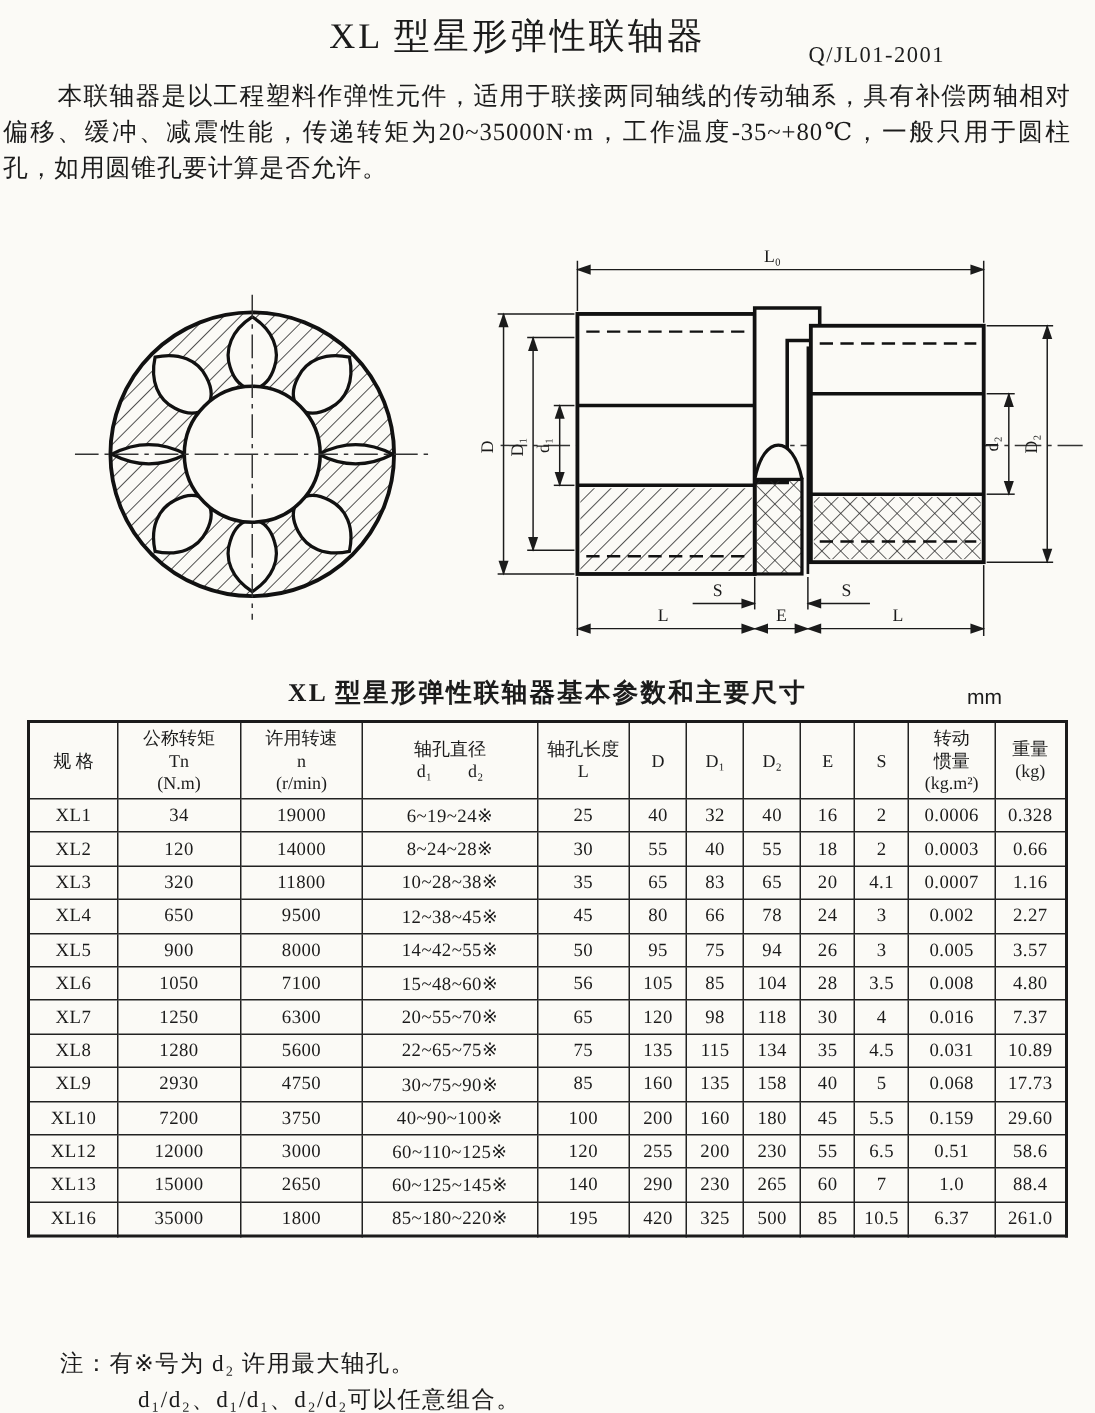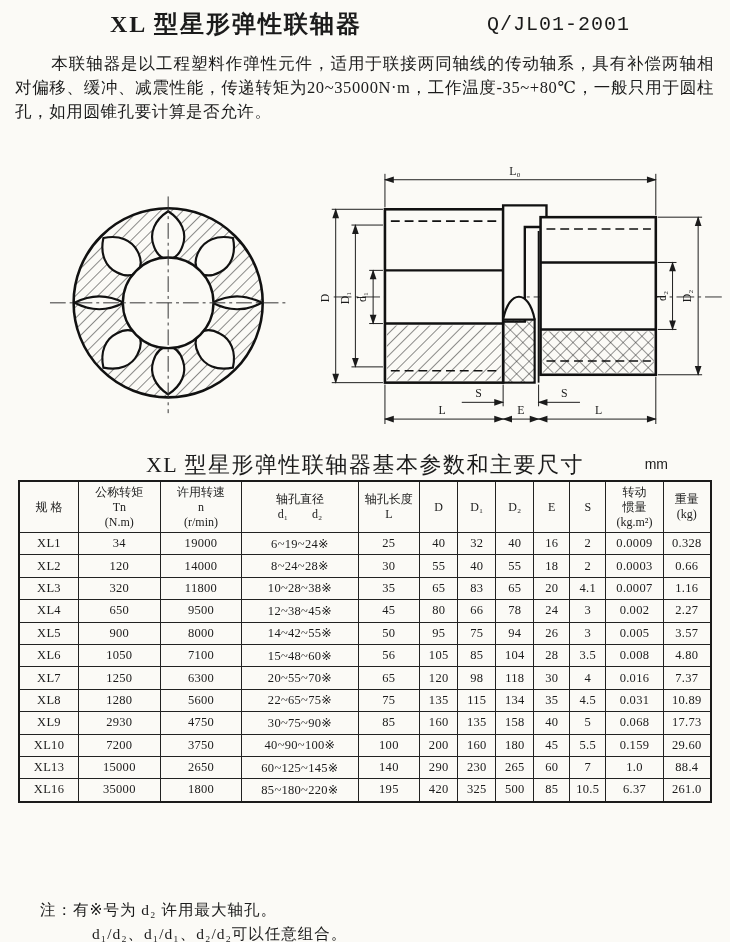--- a/index.html
+++ b/index.html
@@ -5,44 +5,44 @@
   html,body{margin:0;padding:0;}
   body{
     width:730px;height:942px;overflow:hidden;position:relative;
     background:#fbfaf6;color:#1b1b1b;
     font-family:"Liberation Serif","DejaVu Serif","DejaVu Sans",serif;
   }
   .page{position:relative;width:730px;height:942px;}
   
   .hdr{position:relative;padding-top:8px;height:34px;}
   .title{
-    font-size:24px;font-weight:bold;letter-spacing:2px;
+    text-align:center;font-size:24px;font-weight:normal;letter-spacing:2px;
     margin:0 150px 0 110px;white-space:nowrap;
   }
   .docno{
-    position:absolute;top:13px;right:100px;font-size:20px;letter-spacing:1px;
-    font-family:Liberation Mono, monospace;
+    position:absolute;top:29px;right:100px;font-size:15px;letter-spacing:1px;
+    font-family:Liberation Serif, serif;
   }
   
   .intro{
-    margin:10px 16px 0 15px;font-size:16.5px;line-height:24px;
+    margin:10px 16px 0 2px;font-size:16.5px;line-height:24px;
     text-align:justify;text-indent:2.2em;letter-spacing:0.6px;
   }
   
   .figs{position:absolute;top:158px;left:0;width:730px;height:272px;display:flex;gap:20px;}
   .fig-front{margin-left:48px;width:244px;height:268px;}
   .fig-sect{margin-left:8px;width:420px;height:272px;}
   svg text{
     font-family:"Liberation Serif","DejaVu Serif","DejaVu Sans",serif;
     font-size:12px;fill:#1b1b1b;
   }
   
   .ttl-row{position:absolute;top:450px;left:0;width:730px;height:26px;}
   .tbl-title{
-    text-align:center;font-size:22px;font-weight:normal;letter-spacing:1.5px;margin:0 90px;
+    text-align:center;font-size:17px;font-weight:bold;letter-spacing:1.5px;margin:0 90px;
   }
   .unit{position:absolute;right:62px;top:6px;font-size:14px;font-weight:normal;
     font-family:"Liberation Sans","DejaVu Sans",sans-serif;padding-left:36px;}
   
   .tbl-wrap{position:absolute;top:480px;left:18px;width:694px;}
   table{border-collapse:collapse;table-layout:fixed;width:694px;
     font-size:12.5px;}
   th,td{border:1px solid #222;text-align:center;vertical-align:middle;padding:0;}
   table{border:2px solid #1b1b1b;}
   th{font-weight:normal;height:50px;font-size:12px;}
@@ -280,21 +280,21 @@
             <td>XL1</td>
             <td>34</td>
             <td>19000</td>
             <td>6~19~24※</td>
             <td>25</td>
             <td>40</td>
             <td>32</td>
             <td>40</td>
             <td>16</td>
             <td>2</td>
-            <td>0.0009</td>
+            <td>0.0006</td>
             <td>0.328</td>
           </tr>
           <tr>
             <td>XL2</td>
             <td>120</td>
             <td>14000</td>
             <td>8~24~28※</td>
             <td>30</td>
             <td>55</td>
             <td>40</td>
@@ -410,20 +410,34 @@
             <td>100</td>
             <td>200</td>
             <td>160</td>
             <td>180</td>
             <td>45</td>
             <td>5.5</td>
             <td>0.159</td>
             <td>29.60</td>
           </tr>
           <tr>
+            <td>XL12</td>
+            <td>12000</td>
+            <td>3000</td>
+            <td>60~110~125※</td>
+            <td>120</td>
+            <td>255</td>
+            <td>200</td>
+            <td>230</td>
+            <td>55</td>
+            <td>6.5</td>
+            <td>0.51</td>
+            <td>58.6</td>
+          </tr>
+          <tr>
             <td>XL13</td>
             <td>15000</td>
             <td>2650</td>
             <td>60~125~145※</td>
             <td>140</td>
             <td>290</td>
             <td>230</td>
             <td>265</td>
             <td>60</td>
             <td>7</td>

